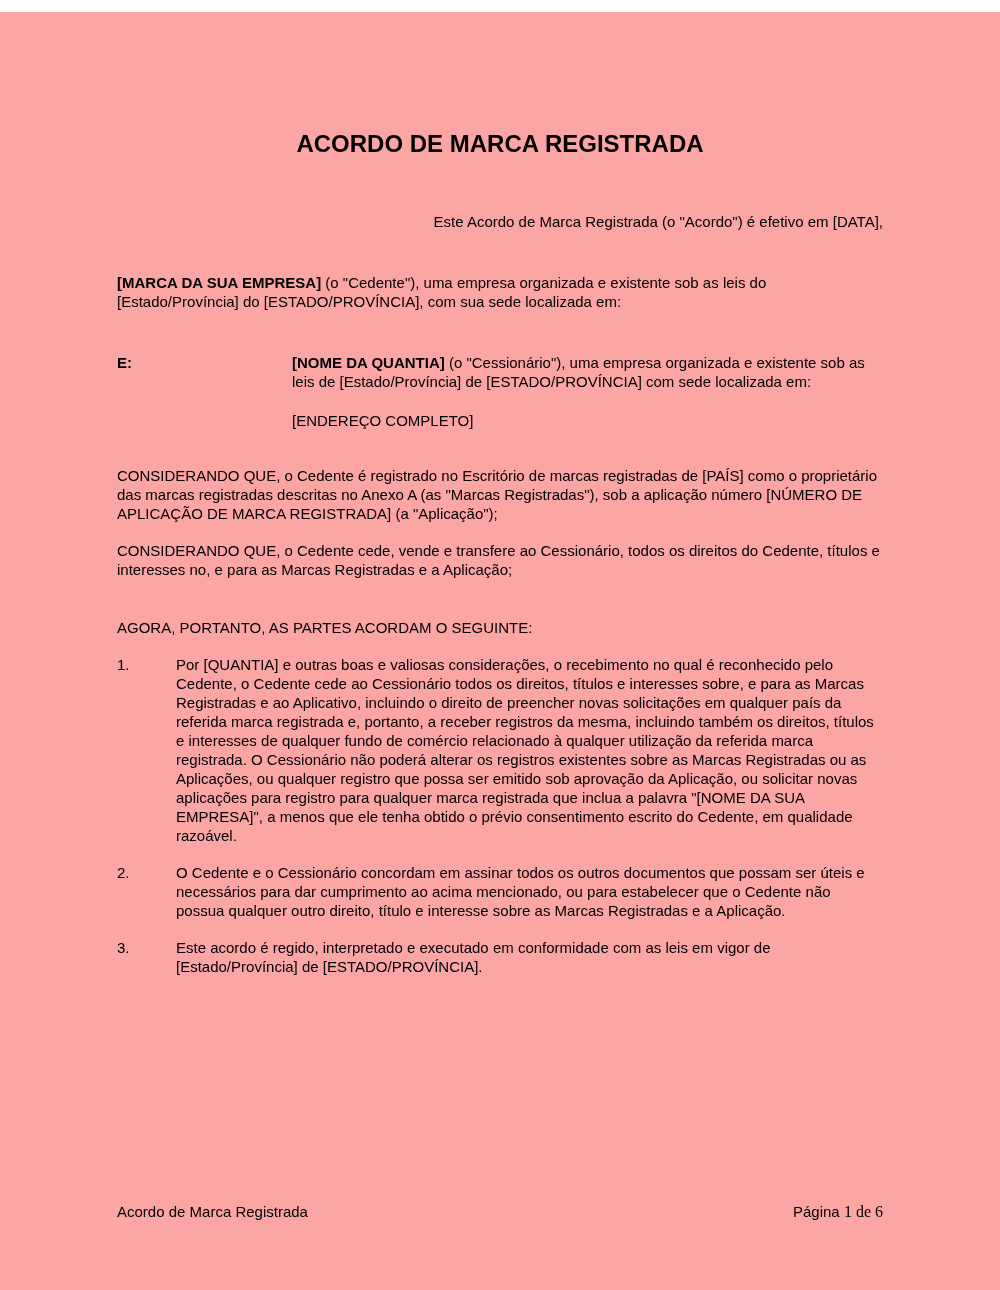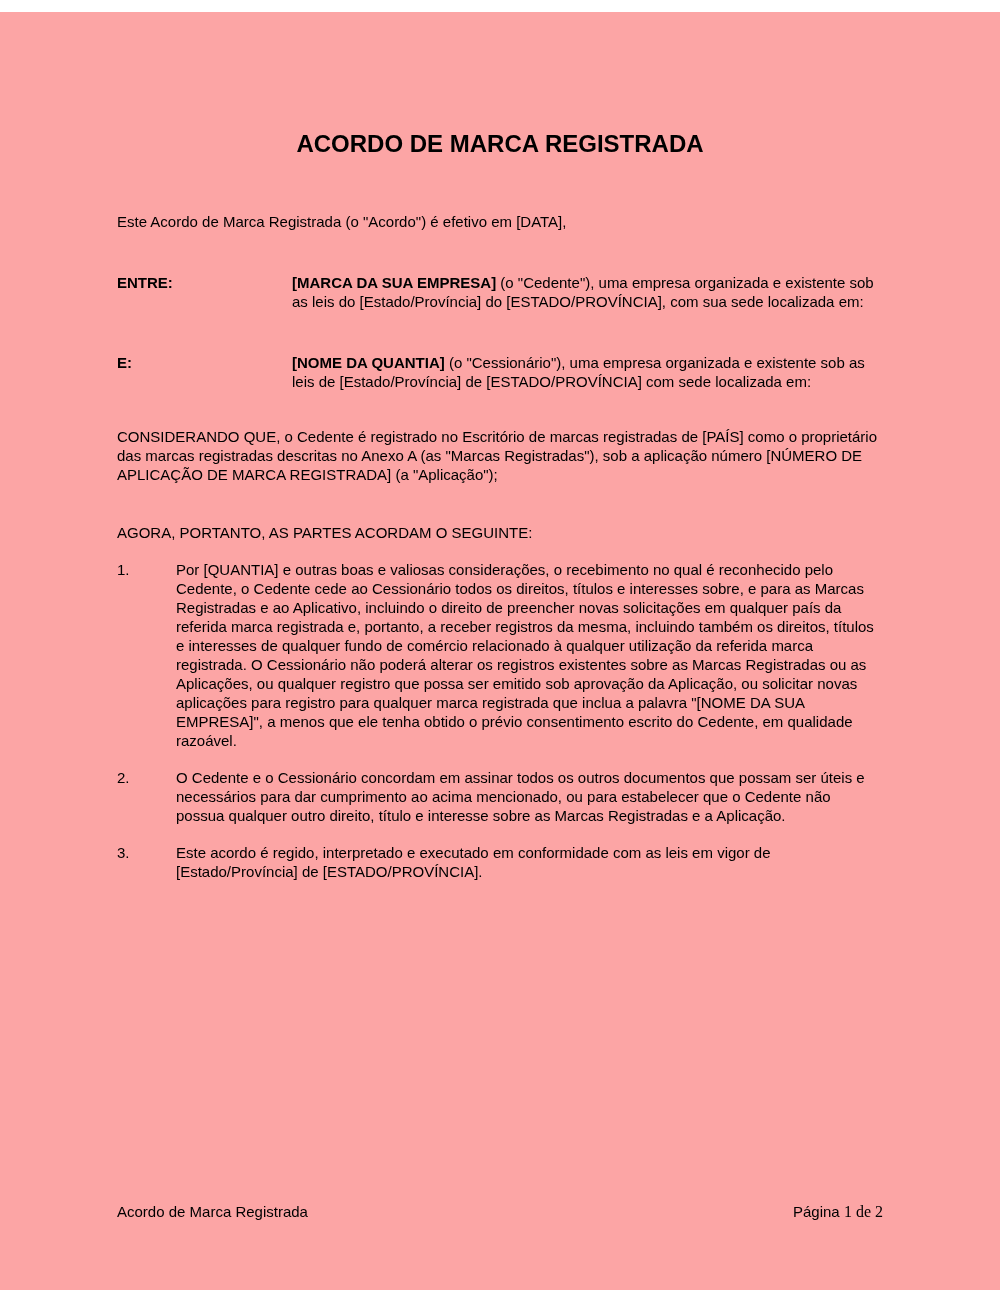--- a/index.html
+++ b/index.html
@@ -22,20 +22,21 @@
   }
   .title {
     margin: 0;
     font-size: 24px;
     line-height: 28px;
     font-weight: bold;
     text-align: center;
   }
   .intro {
     margin: 54px 0 0 0;
+    text-align: right;
   }
   .party {
     display: flex;
     margin: 42px 0 0 0;
   }
   .party-label {
     width: 175px;
     flex-shrink: 0;
     font-weight: bold;
   }
@@ -92,50 +93,51 @@
 </head>
 <body>
 
 <div class="page">
 
   <h1 class="title">ACORDO DE MARCA REGISTRADA</h1>
 
   <p class="intro">Este Acordo de Marca Registrada (o "Acordo") é efetivo em [DATA],</p>
 
   <div class="party">
-    <div class="party-label">ENTRE:</div>
     <div class="party-body">
       <p class="party-desc"><b>[MARCA DA SUA EMPRESA]</b><span> (o "Cedente"), uma empresa organizada e existente sob as leis do [Estado/Província] do [ESTADO/PROVÍNCIA], com sua sede localizada em:</span></p>
     </div>
   </div>
 
   <div class="party">
     <div class="party-label">E:</div>
     <div class="party-body">
       <p class="party-desc"><b>[NOME DA QUANTIA]</b><span> (o "Cessionário"), uma empresa organizada e existente sob as leis de [Estado/Província] de [ESTADO/PROVÍNCIA] com sede localizada em:</span></p>
+      <p class="party-address">[ENDEREÇO COMPLETO]</p>
     </div>
   </div>
 
   <p class="recital">CONSIDERANDO QUE, o Cedente é registrado no Escritório de marcas registradas de [PAÍS] como o proprietário das marcas registradas descritas no Anexo A (as "Marcas Registradas"), sob a aplicação número [NÚMERO DE APLICAÇÃO DE MARCA REGISTRADA] (a "Aplicação");</p>
+  <p class="recital">CONSIDERANDO QUE, o Cedente cede, vende e transfere ao Cessionário, todos os direitos do Cedente, títulos e interesses no, e para as Marcas Registradas e a Aplicação;</p>
 
   <p class="heading">AGORA, PORTANTO, AS PARTES ACORDAM O SEGUINTE:</p>
 
   <div class="clauses">
     <div class="clause">
       <div class="clause-number">1.</div>
       <div class="clause-text">Por [QUANTIA] e outras boas e valiosas considerações, o recebimento no qual é reconhecido pelo Cedente, o Cedente cede ao Cessionário todos os direitos, títulos e interesses sobre, e para as Marcas Registradas e ao Aplicativo, incluindo o direito de preencher novas solicitações em qualquer país da referida marca registrada e, portanto, a receber registros da mesma, incluindo também os direitos, títulos e interesses de qualquer fundo de comércio relacionado à qualquer utilização da referida marca registrada.  O Cessionário não poderá alterar os registros existentes sobre as Marcas Registradas ou as Aplicações, ou qualquer registro que possa ser emitido sob aprovação da Aplicação, ou solicitar novas aplicações para registro para qualquer marca registrada que inclua a palavra "[NOME DA SUA EMPRESA]", a menos que ele tenha obtido o prévio consentimento escrito do Cedente, em qualidade razoável.</div>
     </div>
     <div class="clause">
       <div class="clause-number">2.</div>
       <div class="clause-text">O Cedente e o Cessionário concordam em assinar todos os outros documentos que possam ser úteis e necessários para dar cumprimento ao acima mencionado, ou para estabelecer que o Cedente não possua qualquer outro direito, título e interesse sobre as Marcas Registradas e a Aplicação.</div>
     </div>
     <div class="clause">
       <div class="clause-number">3.</div>
       <div class="clause-text">Este acordo é regido, interpretado e executado em conformidade com as leis em vigor de [Estado/Província] de [ESTADO/PROVÍNCIA].</div>
     </div>
   </div>
 
   <div class="footer">
     <span>Acordo de Marca Registrada</span>
-    <span><span>Página</span> <span class="page-num-serif">1 de 2</span></span>
+    <span><span>Página</span> <span class="page-num-serif">1 de 6</span></span>
   </div>
 
 </div>
 
 </body></html>

